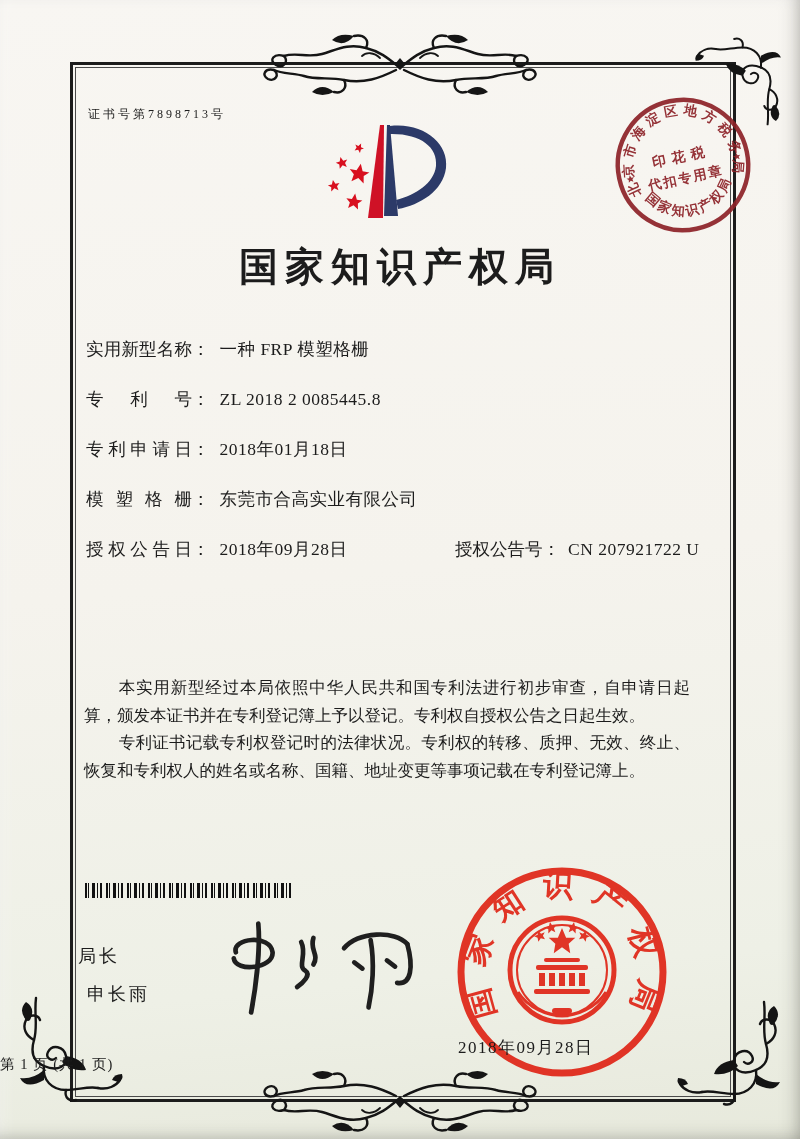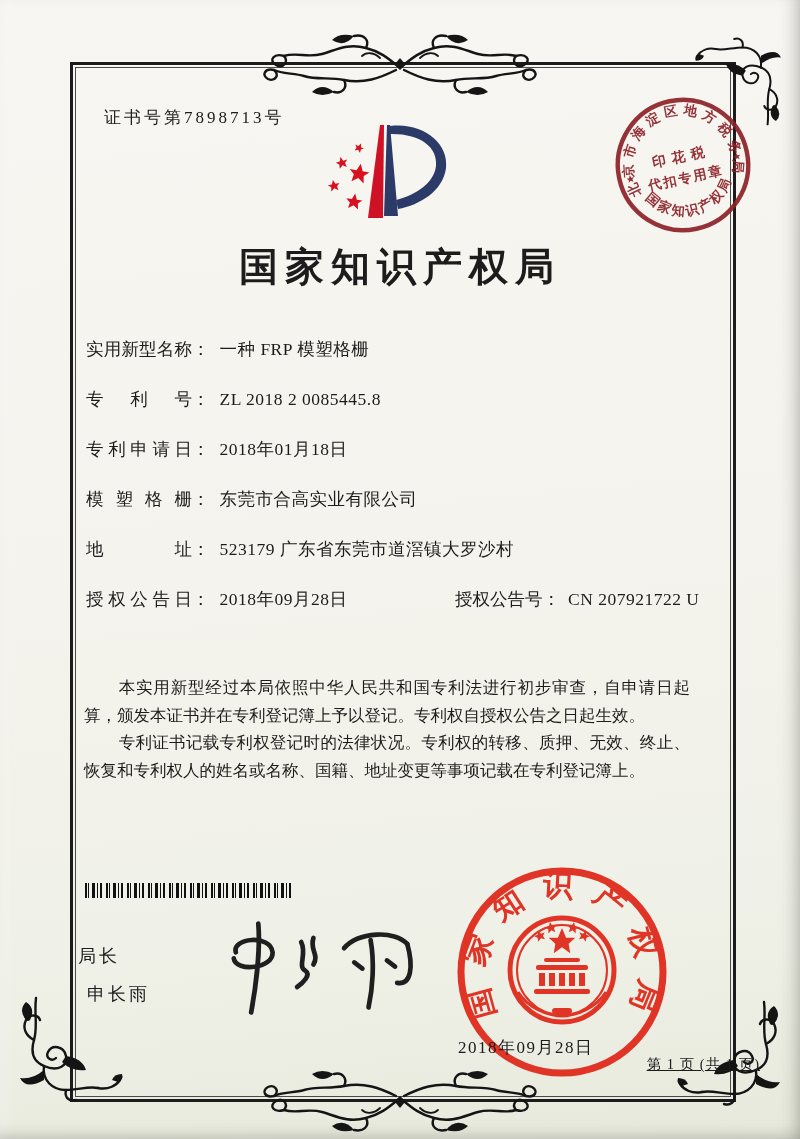--- a/index.html
+++ b/index.html
@@ -8,21 +8,21 @@
     font-family:"Liberation Serif","DejaVu Serif",serif;color:#1c1c1c;
     background:linear-gradient(175deg,#f8f6f2 0%,#f5f3ed 50%,#eef0e6 84%,#e7e9dc 100%);
     box-shadow:inset -14px 0 18px -12px rgba(60,60,55,.35), inset 0 -12px 16px -10px rgba(60,60,55,.25), inset 10px 6px 20px -14px rgba(255,255,255,.9);
   }
   svg{overflow:visible;display:block;}
   
   .frame{position:absolute;left:70px;top:62px;width:660px;height:1034px;border:3px solid #1c1c1c;}
   .frame-inner{position:absolute;inset:2px;border:1px solid #4a4a4a;}
   .ornament{position:absolute;}
   
-  .cert-no{position:absolute;left:104px;top:106px;font-size:17px;letter-spacing:3px;}
+  .cert-no{position:absolute;left:88px;top:106px;font-size:12px;letter-spacing:3px;}
   .logo{position:absolute;left:328px;top:110px;width:150px;height:128px;}
   .tax-stamp{position:absolute;left:604px;top:86px;width:158px;height:158px;transform:rotate(-12deg);opacity:.92;}
   .doc-title{position:absolute;left:0;right:0;top:240px;text-align:center;font-size:39px;font-weight:700;letter-spacing:7px;}
   
   .fields{position:absolute;left:86px;top:337px;width:620px;font-size:17.5px;}
   .frow{position:relative;height:50px;}
   .flabel{display:inline-block;width:106px;text-align:justify;text-align-last:justify;}
   .fcolon{margin:0 10px 0 0;}
   .fvalue{letter-spacing:.5px;}
   .pair2{position:absolute;left:369px;top:0;}
@@ -38,21 +38,21 @@
       #111 7px 10px,transparent 10px 12px,
       #111 12px 13px,transparent 13px 15px,
       #111 15px 17px,transparent 17px 21px);}
   
   .director-title{position:absolute;left:78px;top:944px;font-size:18px;letter-spacing:3px;font-family:Liberation Mono, monospace;}
   .director-name{position:absolute;left:87px;top:982px;font-size:18px;letter-spacing:3px;}
   .signature{position:absolute;left:195px;top:912px;width:245px;height:105px;}
   
   .office-seal{position:absolute;left:452px;top:862px;width:220px;height:220px;z-index:1;opacity:.95;}
   .seal-date{position:absolute;left:458px;top:1036px;font-size:17px;letter-spacing:1.5px;z-index:2;}
-  .footer{position:absolute;left:0;right:40px;top:1055px;text-align:right;font-size:14.5px;letter-spacing:1px;text-decoration:underline;}
+  .footer{position:absolute;left:0;right:40px;top:1055px;text-align:left;font-size:14.5px;letter-spacing:1px;}
 </style>
 </head>
 <body>
 
 <div class="page">
 
   <svg width="0" height="0">
     <defs>
       <path id="star5" d="M0,-10 L2.94,-3.09 L9.51,-3.09 L4.76,1.18 L5.88,8.09 L0,3.82 L-5.88,8.09 L-4.76,1.18 L-9.51,-3.09 L-2.94,-3.09 Z"></path>
       <g id="corner-flourish">
@@ -171,23 +171,20 @@
       <span class="flabel">实用新型名称</span><span class="fcolon">：</span><span class="fvalue">一种 FRP 模塑格栅</span>
     </div>
     <div class="frow">
       <span class="flabel">专利号</span><span class="fcolon">：</span><span class="fvalue">ZL 2018 2 0085445.8</span>
     </div>
     <div class="frow">
       <span class="flabel">专利申请日</span><span class="fcolon">：</span><span class="fvalue">2018年01月18日</span>
     </div>
     <div class="frow">
       <span class="flabel">模塑格栅</span><span class="fcolon">：</span><span class="fvalue">东莞市合高实业有限公司</span>
-    </div>
-    <div class="frow">
-      <span class="flabel">地址</span><span class="fcolon">：</span><span class="fvalue">523179 广东省东莞市道滘镇大罗沙村</span>
     </div>
     <div class="frow">
       <span class="flabel">授权公告日</span><span class="fcolon">：</span><span class="fvalue">2018年09月28日</span>
       <span class="pair2">
         <span>授权公告号</span><span class="fcolon">：</span><span class="fvalue">CN 207921722 U</span>
       </span>
     </div>
   </div>
 
   <div class="body-text">

